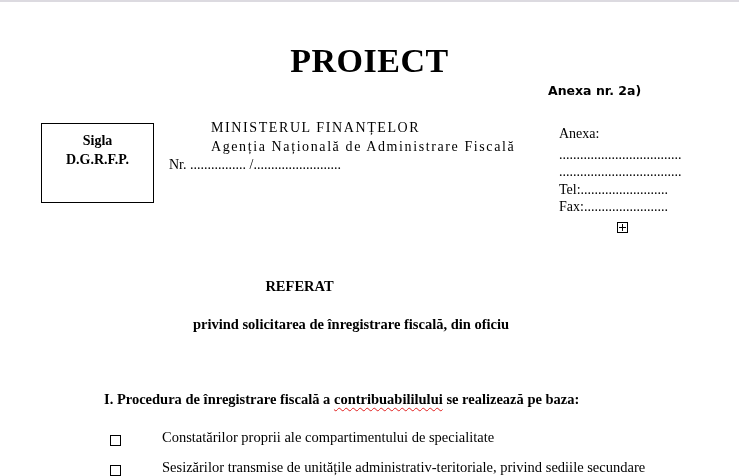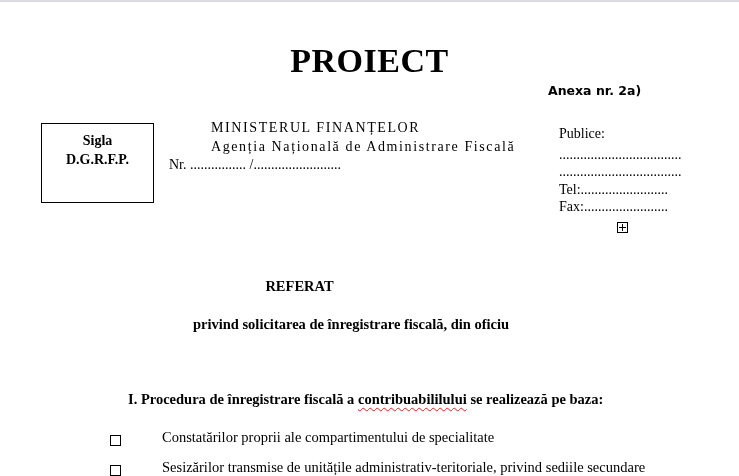--- a/index.html
+++ b/index.html
@@ -88,21 +88,21 @@
       font-size: 14.5px;
       font-weight: bold;
     }
     .subtitle {
       left: 0; width: 702px; top: 316px;
       text-align: center;
       font-size: 14.5px;
       font-weight: bold;
     }
     .section-heading {
-      left: 128px; top: 391px;
+      left: 104px; top: 391px;
       font-size: 14.5px;
       font-weight: bold;
     }
     .spell {
       text-decoration: underline wavy #e02020;
       text-decoration-thickness: 1px;
       text-underline-offset: 3px;
     }
     .option {
       left: 110px;
@@ -136,21 +136,21 @@
   <span>D.G.R.F.P.</span>
 </div>
 
 <div class="abs org-block">
   <div class="spaced">MINISTERUL FINANȚELOR</div>
   <div class="spaced">Agenția Națională de Administrare Fiscală</div>
   <div>Nr. ................ /.........................</div>
 </div>
 
 <div class="abs contact-block">
-  <div class="addr-label">Publice:</div>
+  <div class="addr-label">Anexa:</div>
   <div>...................................</div>
   <div>...................................</div>
   <div>Tel:.........................</div>
   <div>Fax:........................</div>
 </div>
 
 <div class="plus-icon"></div>
 
 <div class="abs referat">REFERAT</div>
 

